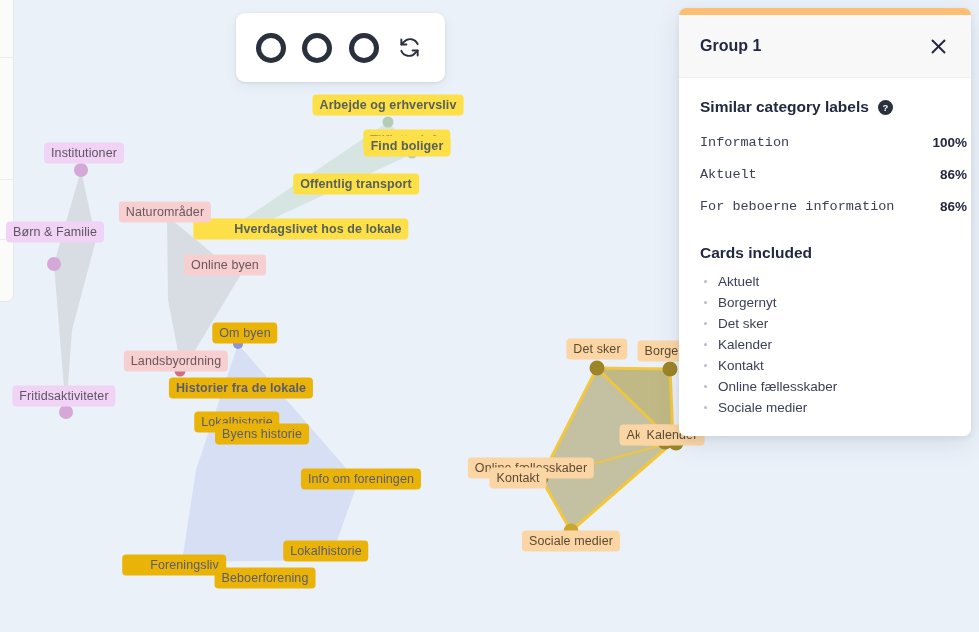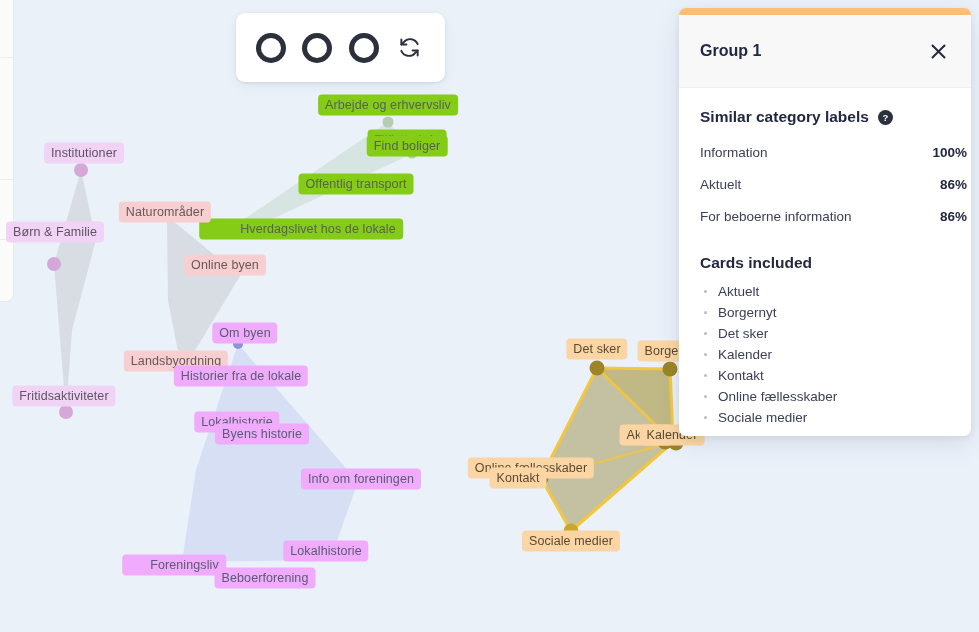--- a/index.html
+++ b/index.html
@@ -50,23 +50,23 @@
     transform: translate(-50%, -50%);
     white-space: nowrap;
     font-size: 12.5px;
     line-height: 16px;
     padding: 2px 7px 3px 7px;
     border-radius: 4px;
     color: #55525b;
     letter-spacing: 0.1px;
   }
   .lbl-purple { background: #f1d3f5; color: #5e5563; }
-  .lbl-green  { background: #84cc16; color: #57615a; }
+  .lbl-green  { background: #fde047; color: #57615a; font-weight: bold; }
   .lbl-red    { background: #f7cfd0; color: #6a575a; }
-  .lbl-blue   { background: #f0abfc; color: #5a5c72; text-align: center; }
+  .lbl-blue   { background: #eab308; color: #5a5c72; text-align: center; }
   .lbl-orange-sel { background: #fbd6a4; color: #5a4a33; }
 
   
   #toolbar {
     position: absolute;
     left: 236px;
     top: 13px;
     width: 209px;
     height: 69px;
     background: #ffffff;
@@ -107,21 +107,21 @@
     flex-direction: column;
   }
   #panel-accent {
     height: 7px;
     width: 100%;
     background: #fbbe72;
     flex: none;
   }
   #panel-header {
     flex: none;
-    height: 73px;
+    height: 63px;
     background: #f8f8f9;
     border-bottom: 1px solid #f0f0f2;
     display: flex;
     align-items: center;
     padding: 0 20px 0 21px;
   }
   #panel-title {
     font-size: 16px;
     font-weight: bold;
     color: #232841;
@@ -162,20 +162,21 @@
     display: flex;
     align-items: flex-end;
     justify-content: space-between;
     gap: 10px;
     padding: 3px 0;
   }
   .sim-name {
     font-size: 13.5px;
     color: #3b4055;
     line-height: 26px;
+    font-family: Liberation Mono, monospace;
   }
   .sim-pct {
     font-size: 13.5px;
     font-weight: bold;
     color: #232841;
     line-height: 26px;
     white-space: nowrap;
   }
   #cards-head { margin-top: 21px; margin-bottom: 9px; }
   .card-item {
@@ -260,21 +261,21 @@
       <div class="node-label lbl-purple" style="left: 64px; top: 396px;">Fritidsaktiviteter</div>
       <div class="node-label lbl-green" style="left: 388px; top: 105px;">Arbejde og erhvervsliv</div>
       <div class="node-label lbl-green" style="left: 407px; top: 140px;">Tilflytterinfo</div>
       <div class="node-label lbl-green" style="left: 407px; top: 146px;">Find boliger</div>
       <div class="node-label lbl-green" style="left: 356px; top: 184px;">Offentlig transport</div>
       <div class="node-label lbl-green" style="left: 301px; top: 229px; padding-left: 41px;">Hverdagslivet hos de lokale</div>
       <div class="node-label lbl-red" style="left: 165px; top: 204px; margin-top: 8px;">Naturområder</div>
       <div class="node-label lbl-red" style="left: 225px; top: 265px;">Online byen</div>
       <div class="node-label lbl-red" style="left: 176px; top: 361px;">Landsbyordning</div>
       <div class="node-label lbl-blue" style="left: 245px; top: 333px;">Om byen</div>
-      <div class="node-label lbl-blue" style="left: 241px; top: 376px;">Historier fra de lokale</div>
+      <div class="node-label lbl-blue" style="left: 241px; top: 388px; font-weight: bold;">Historier fra de lokale</div>
       <div class="node-label lbl-blue" style="left: 237px; top: 422px;">Lokalhistorie</div>
       <div class="node-label lbl-blue" style="left: 262px; top: 434px;">Byens historie</div>
       <div class="node-label lbl-blue" style="left: 361px; top: 479px;">Info om foreningen</div>
       <div class="node-label lbl-blue" style="left: 174px; top: 565px; padding-left: 28px;">Foreningsliv</div>
       <div class="node-label lbl-blue" style="left: 326px; top: 551px;">Lokalhistorie</div>
       <div class="node-label lbl-blue" style="left: 265px; top: 578px;">Beboerforening</div>
       <div class="node-label lbl-orange-sel" style="left: 597px; top: 349px;">Det sker</div>
       <div class="node-label lbl-orange-sel" style="left: 672px; top: 351px;">Borgernyt</div>
       <div class="node-label lbl-orange-sel" style="left: 646px; top: 435px;">Aktuelt</div>
       <div class="node-label lbl-orange-sel" style="left: 672px; top: 435px;">Kalender</div>

